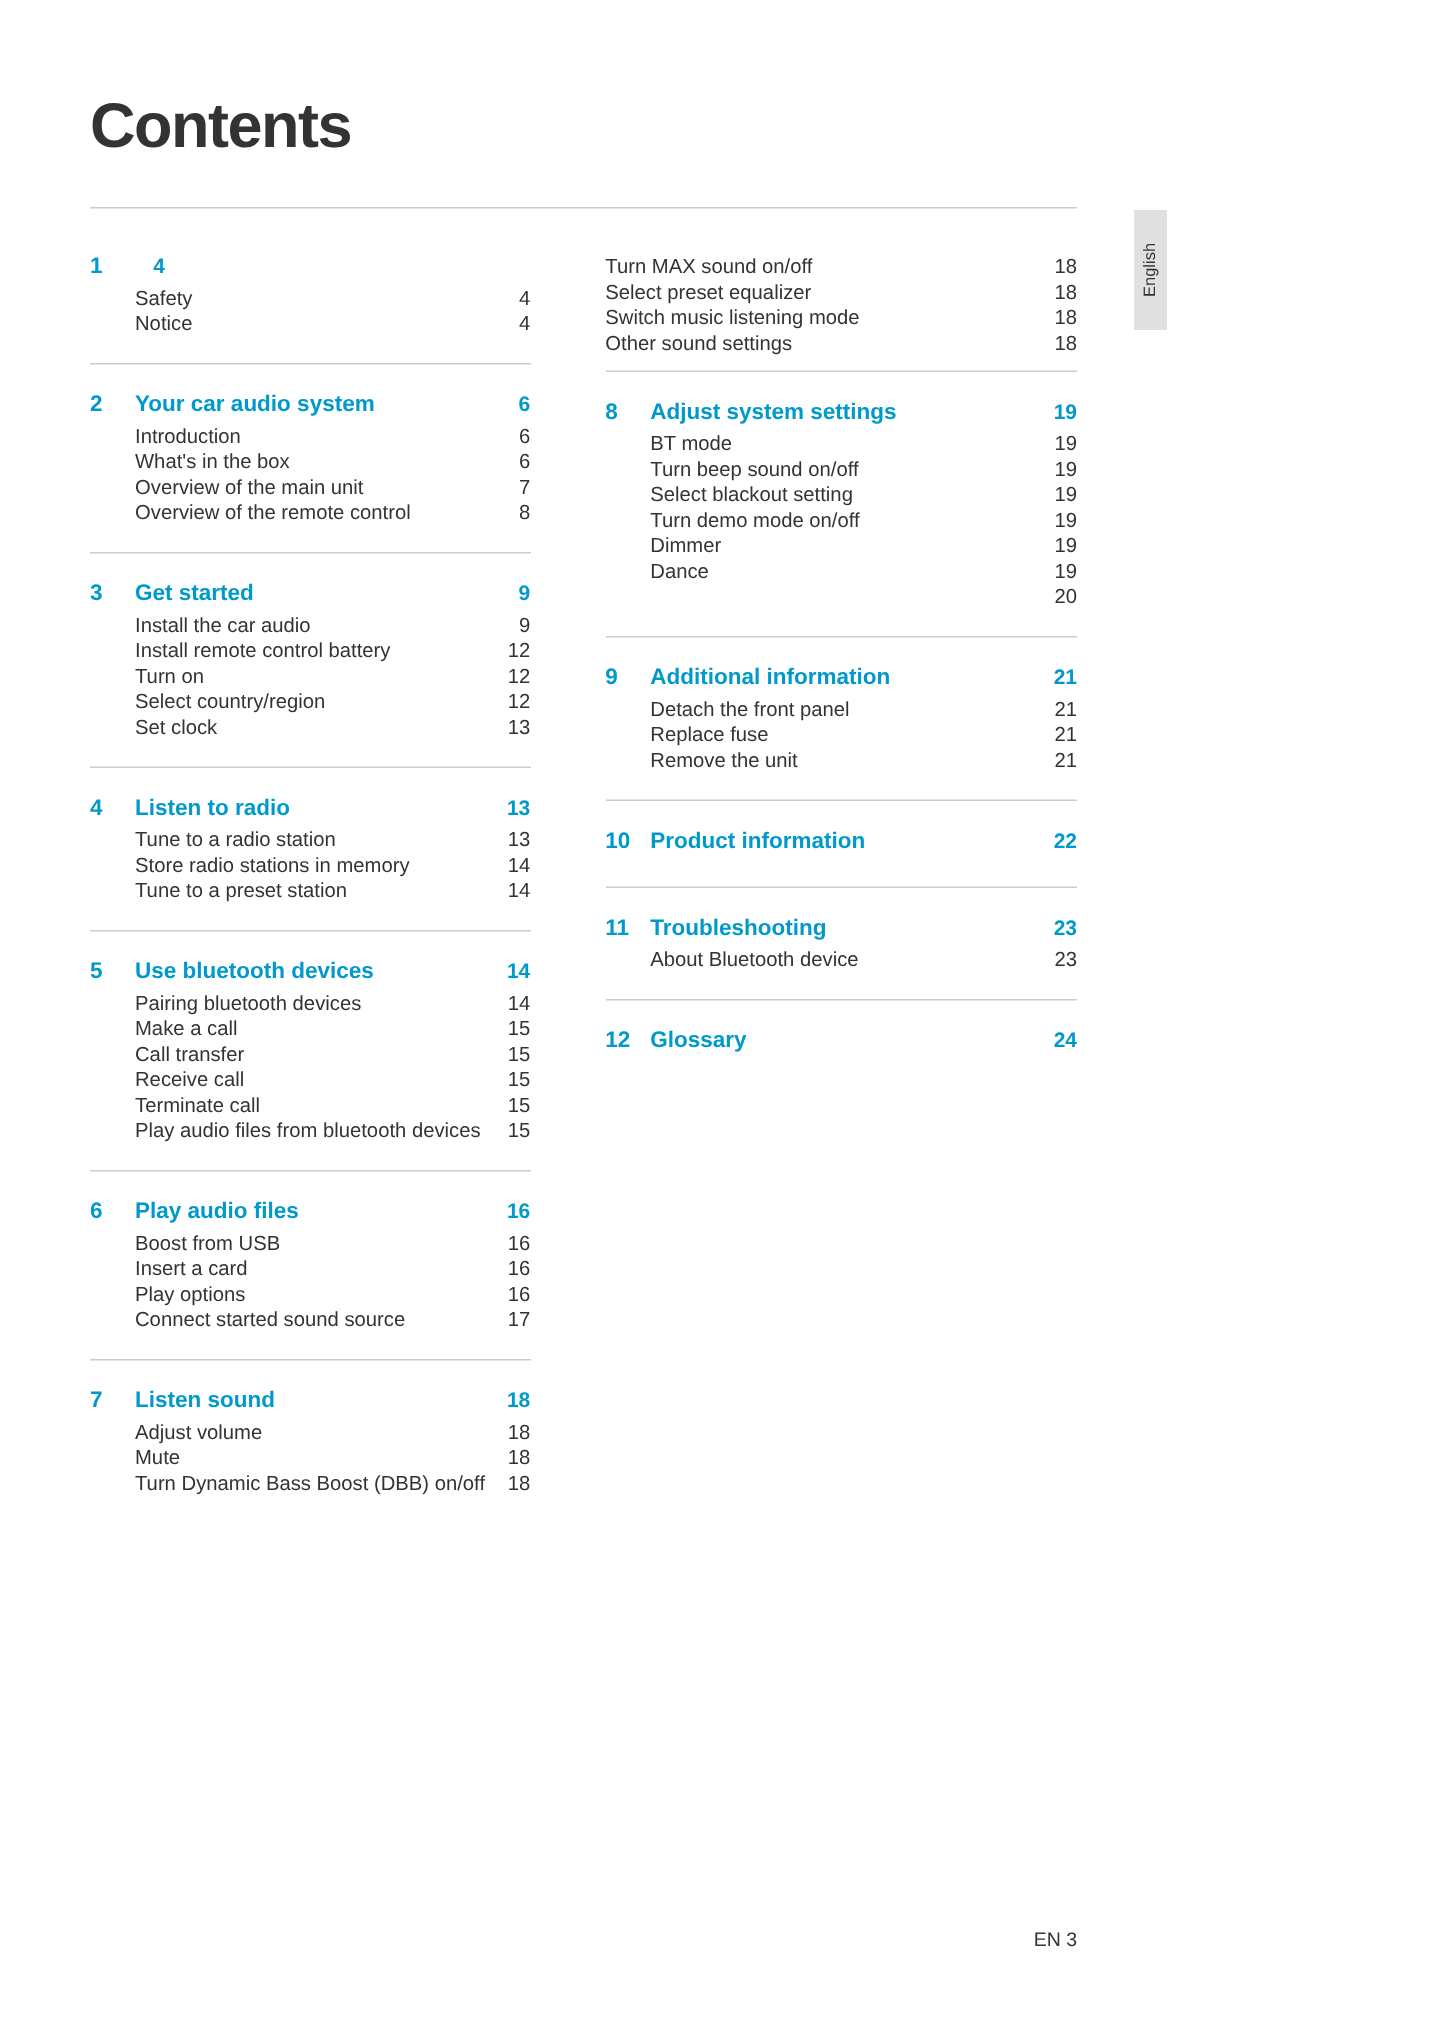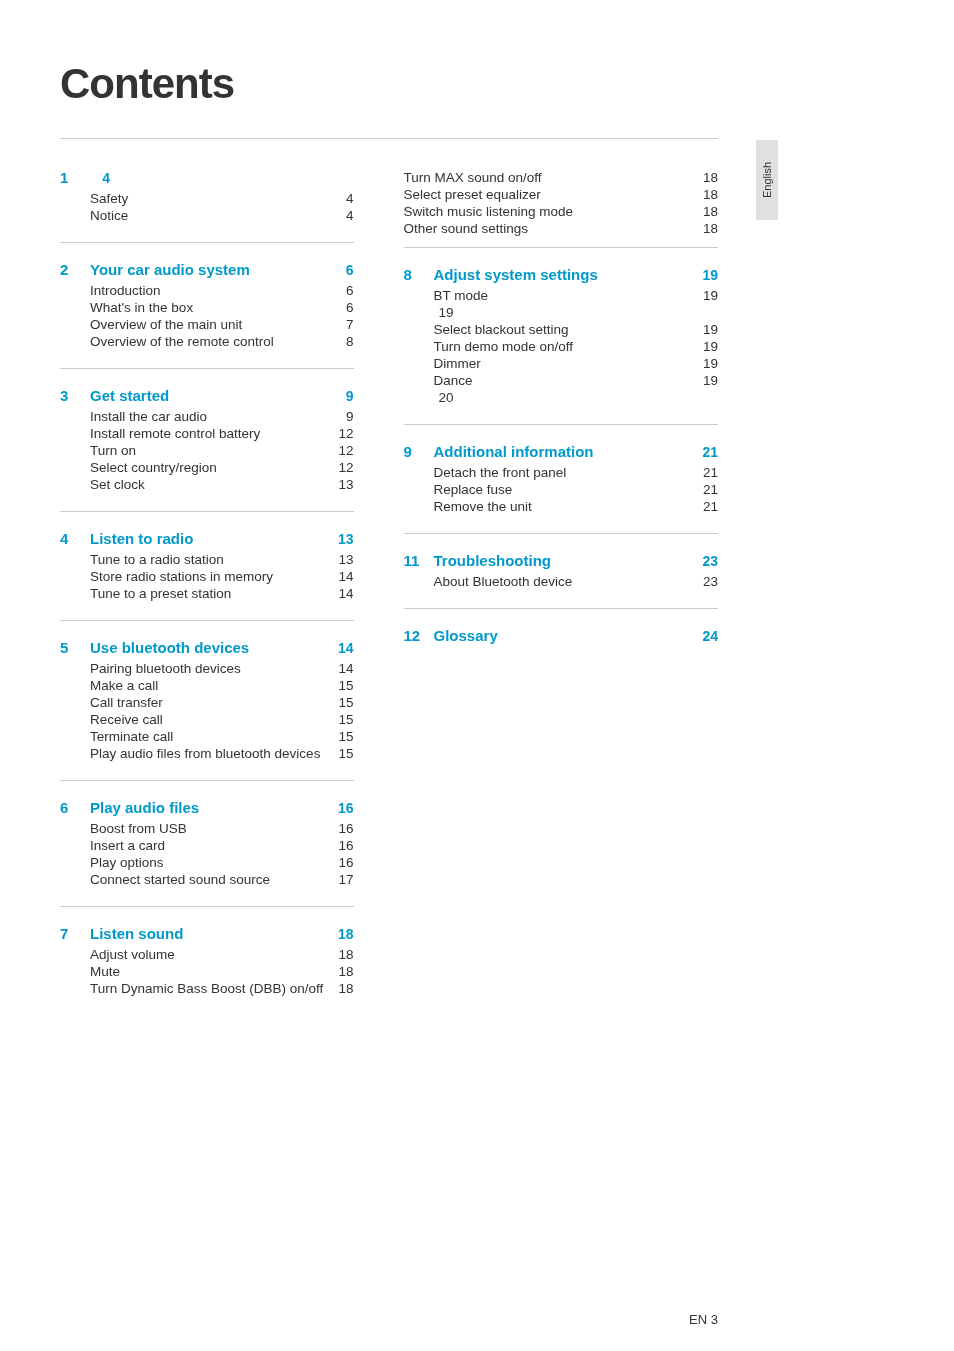--- a/index.html
+++ b/index.html
@@ -100,21 +100,21 @@
       min-width: 20px;
       text-align: right;
     }
 
     .sub-items {
       padding-left: 30px;
     }
 
     .sub-item {
       display: flex;
-      justify-content: flex-start;
+      justify-content: flex-end;
       padding: 1px 0;
       font-size: 13.5px;
       color: #333;
     }
 
     .sub-item-label {
       flex: 1;
       color: #333;
     }
 
@@ -130,21 +130,21 @@
       padding-bottom: 10px;
       border-bottom: 1px solid #ccc;
     }
 
     .right-top-items .sub-item {
       padding-left: 0;
     }
 
     .footer-row {
       position: absolute;
-      bottom: 24px;
+      bottom: 51px;
       right: 60px;
       font-size: 13px;
       color: #333;
     }
 
     hr.section-divider {
       border: none;
       border-top: 1px solid #ccc;
       margin-bottom: 30px;
     }
@@ -359,20 +359,21 @@
             <span class="section-number">8</span>
             <span class="section-title">Adjust system settings</span>
             <span class="section-page">19</span>
           </div>
           <div class="sub-items">
             <div class="sub-item">
               <span class="sub-item-label">BT mode</span>
               <span class="sub-item-page">19</span>
             </div>
             <div class="sub-item">
+              <span class="sub-item-label">Turn beep sound on/off</span>
               <span class="sub-item-page">19</span>
             </div>
             <div class="sub-item">
               <span class="sub-item-label">Select blackout setting</span>
               <span class="sub-item-page">19</span>
             </div>
             <div class="sub-item">
               <span class="sub-item-label">Turn demo mode on/off</span>
               <span class="sub-item-page">19</span>
             </div>
@@ -405,20 +406,27 @@
               <span class="sub-item-page">21</span>
             </div>
             <div class="sub-item">
               <span class="sub-item-label">Remove the unit</span>
               <span class="sub-item-page">21</span>
             </div>
           </div>
         </div>
         <div class="toc-section">
           <div class="section-header">
+            <span class="section-number">10</span>
+            <span class="section-title">Product information</span>
+            <span class="section-page">22</span>
+          </div>
+        </div>
+        <div class="toc-section">
+          <div class="section-header">
             <span class="section-number">11</span>
             <span class="section-title">Troubleshooting</span>
             <span class="section-page">23</span>
           </div>
           <div class="sub-items">
             <div class="sub-item">
               <span class="sub-item-label">About Bluetooth device</span>
               <span class="sub-item-page">23</span>
             </div>
           </div>

